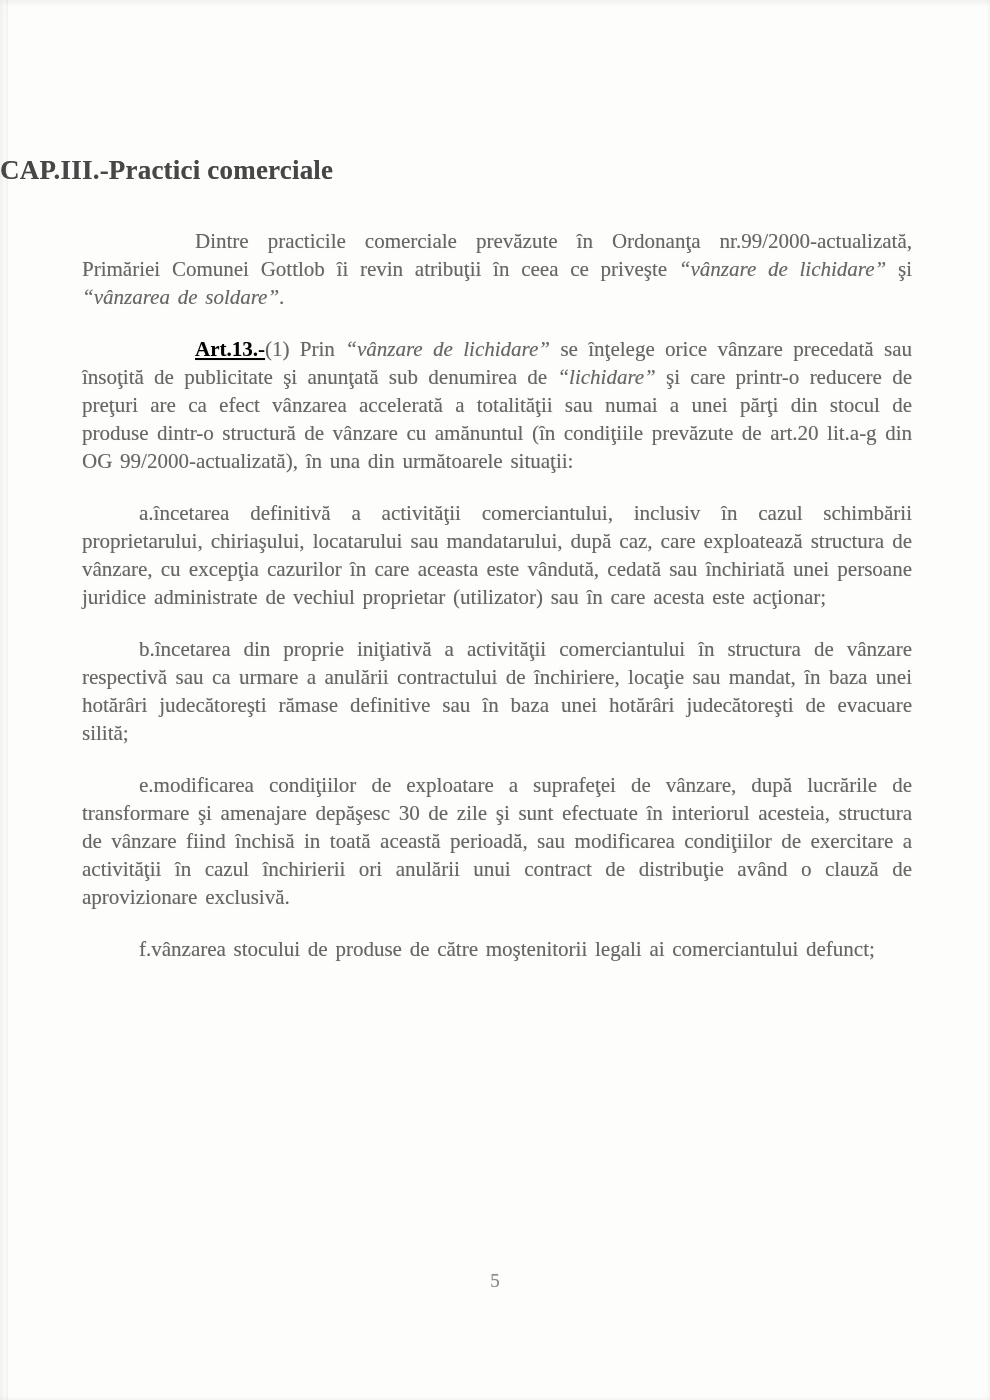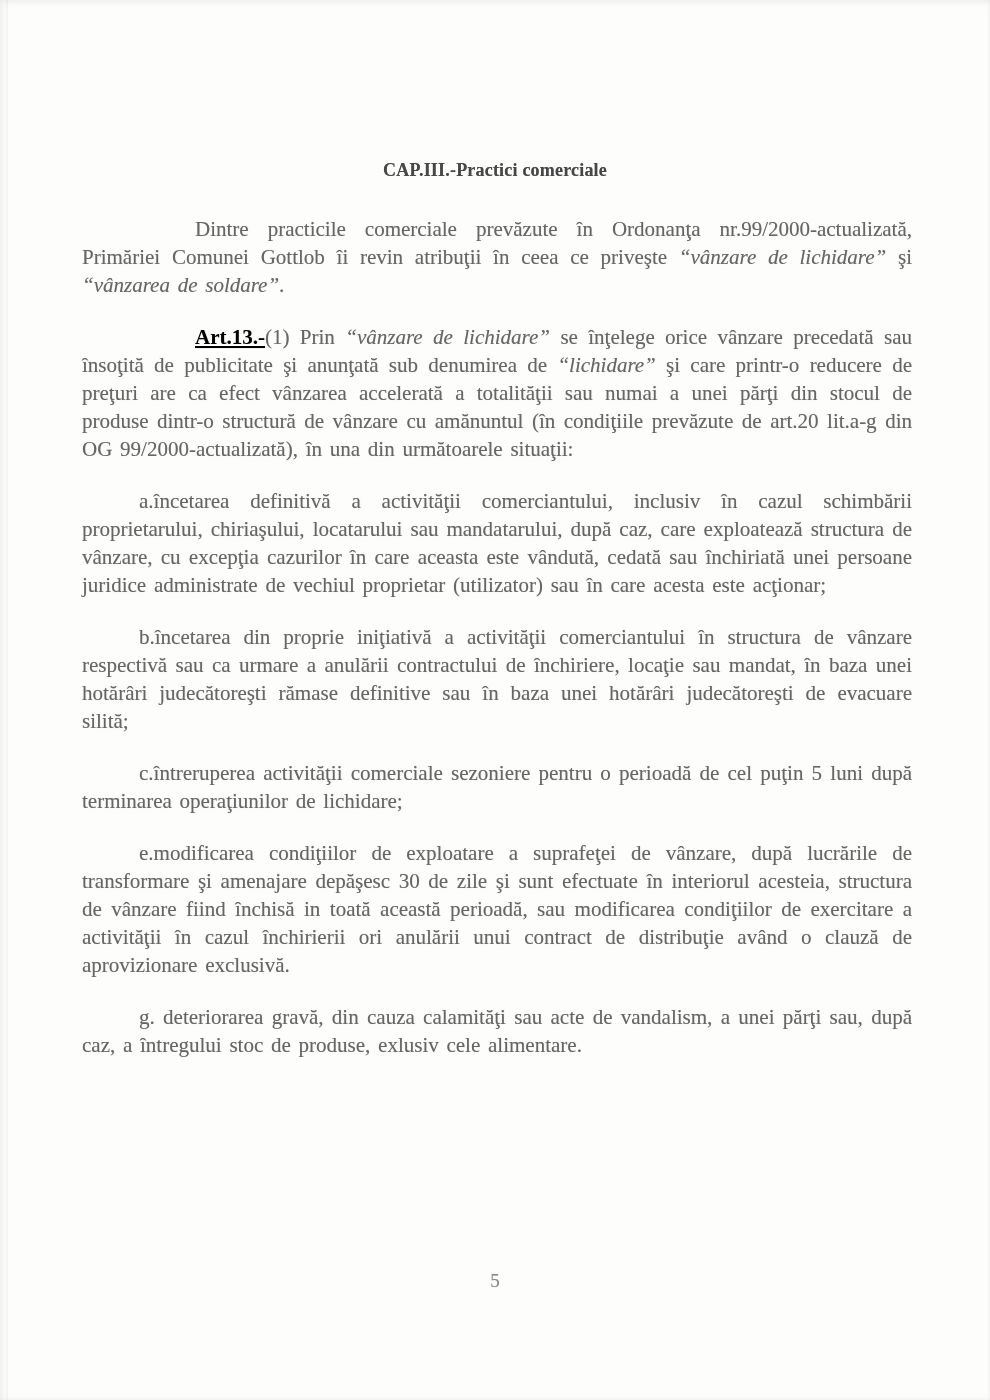--- a/index.html
+++ b/index.html
@@ -24,30 +24,29 @@
     content: "";
     position: absolute;
     left: 6px; top: 0; bottom: 0;
     width: 2px;
     background: rgba(170,170,170,0.10);
     pointer-events: none;
   }
   .doc-title {
     margin: 0;
     padding-top: 157px;
-    text-align: center;
-    font-size: 18px;
+    font-size: 27px;
     line-height: 27px;
     font-weight: bold;
     color: #474747;
     letter-spacing: 0.2px;
     text-shadow: 0 0 0.6px rgba(80,80,80,0.55);
   }
   .doc-body {
-    margin-top: 31px;
+    margin-top: 43px;
     padding: 0 78px 0 82px;
   }
   .para {
     margin: 0 0 24px 0;
     font-size: 21px;
     line-height: 28px;
     text-align: justify;
     word-spacing: 2.5px;
     color: #666666;
     text-shadow: 0.2px 0.2px 0.7px rgba(120,120,120,0.45);
@@ -76,19 +75,18 @@
 <body>
 
 <div class="page">
   <h1 class="doc-title">CAP.III.-Practici comerciale</h1>
 
   <div class="doc-body">
       <p class="para indent-large"><span class="seg seg-normal">Dintre practicile comerciale prevăzute în Ordonanţa nr.99/2000-actualizată, Primăriei Comunei Gottlob îi revin atribuţii în ceea ce priveşte </span><span class="seg seg-italic">“vânzare de lichidare”</span><span class="seg seg-normal"> şi </span><span class="seg seg-italic">“vânzarea de soldare”</span><span class="seg seg-normal">.</span></p>
       <p class="para indent-large"><span class="seg seg-bold-underline">Art.13.-</span><span class="seg seg-normal">(1) Prin </span><span class="seg seg-italic">“vânzare de lichidare”</span><span class="seg seg-normal"> se înţelege orice vânzare precedată sau însoţită de publicitate şi anunţată sub denumirea de </span><span class="seg seg-italic">“lichidare”</span><span class="seg seg-normal"> şi care printr-o reducere de preţuri are ca efect vânzarea accelerată a totalităţii sau numai a unei părţi din stocul de produse dintr-o structură de vânzare cu amănuntul (în condiţiile prevăzute de art.20 lit.a-g din OG 99/2000-actualizată), în una din următoarele situaţii:</span></p>
       <p class="para indent-small"><span class="seg seg-normal">a.încetarea definitivă a activităţii comerciantului, inclusiv în cazul schimbării proprietarului, chiriaşului, locatarului sau mandatarului, după caz, care exploatează structura de vânzare, cu excepţia cazurilor în care aceasta este vândută, cedată sau închiriată unei persoane juridice administrate de vechiul proprietar (utilizator) sau în care acesta este acţionar;</span></p>
       <p class="para indent-small"><span class="seg seg-normal">b.încetarea din proprie iniţiativă a activităţii comerciantului în structura de vânzare respectivă sau ca urmare a anulării contractului de închiriere, locaţie sau mandat, în baza unei hotărâri judecătoreşti rămase definitive sau în baza unei hotărâri judecătoreşti de evacuare silită;</span></p>
-      <p class="para indent-small"><span class="seg seg-normal">c.întreruperea activităţii comerciale sezoniere pentru o perioadă de cel puţin 5 luni după terminarea operaţiunilor de lichidare;</span></p>
       <p class="para indent-small"><span class="seg seg-normal">e.modificarea condiţiilor de exploatare a suprafeţei de vânzare, după lucrările de transformare şi amenajare depăşesc 30 de zile şi sunt efectuate în interiorul acesteia, structura de vânzare fiind închisă in toată această perioadă, sau modificarea condiţiilor de exercitare a activităţii în cazul închirierii ori anulării unui contract de distribuţie având o clauză de aprovizionare exclusivă.</span></p>
-      <p class="para indent-small"><span class="seg seg-normal">g. deteriorarea gravă, din cauza calamităţi sau acte de vandalism, a unei părţi sau, după caz, a întregului stoc de produse, exlusiv cele alimentare.</span></p>
+      <p class="para indent-small"><span class="seg seg-normal">f.vânzarea stocului de produse de către moştenitorii legali ai comerciantului defunct;</span></p>
     </div>
 
   <div class="page-number">5</div>
 </div>
 
 </body></html>

